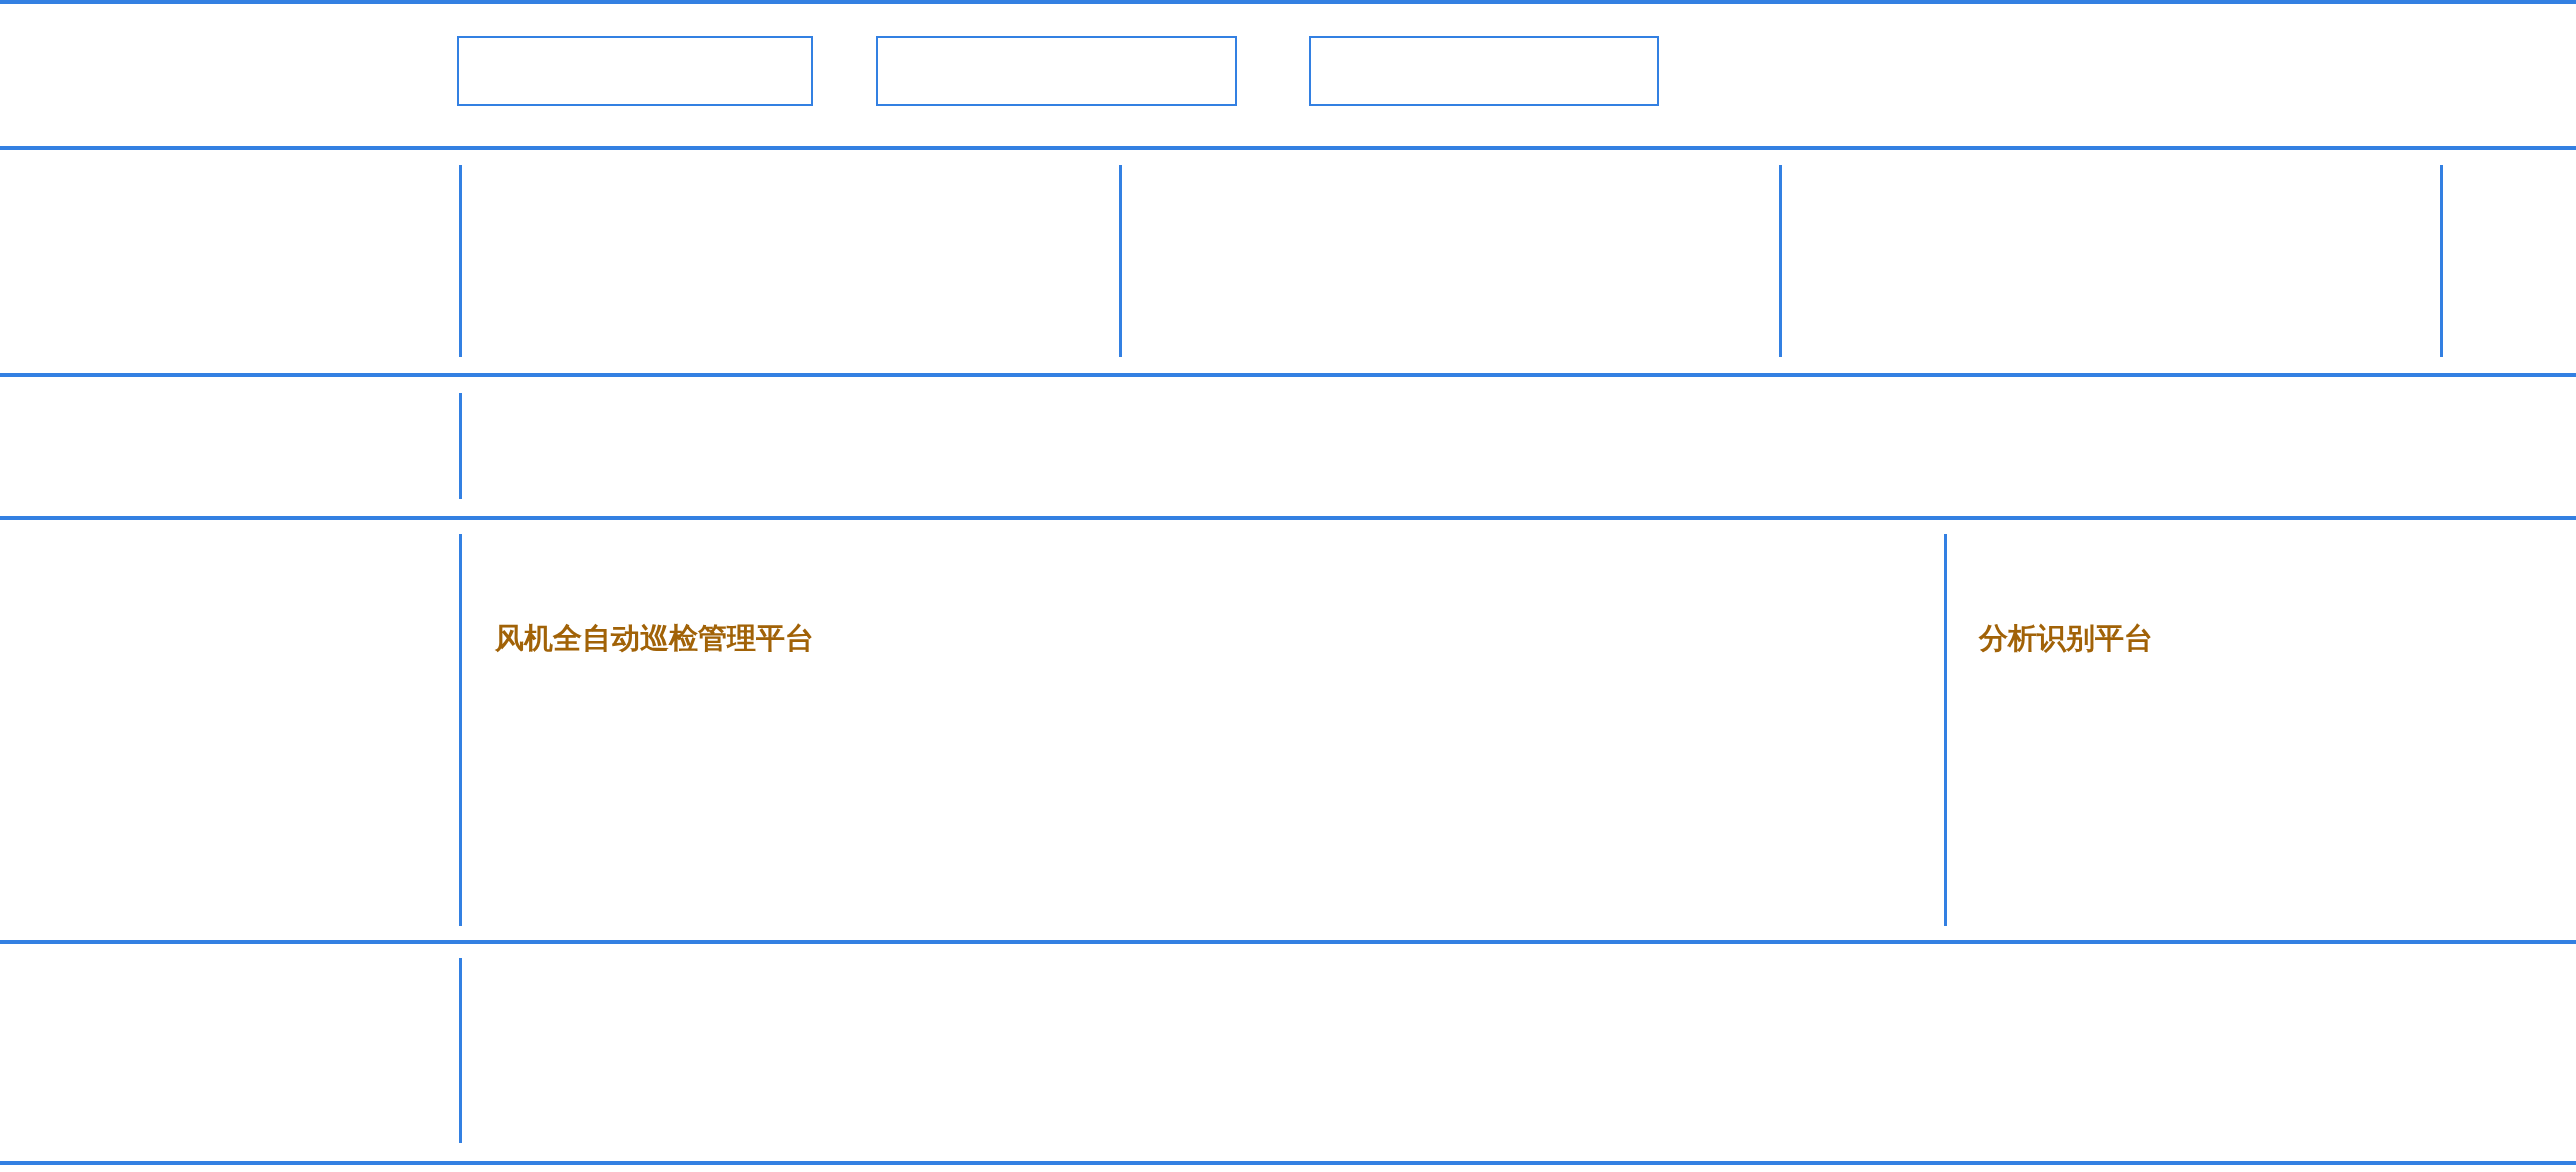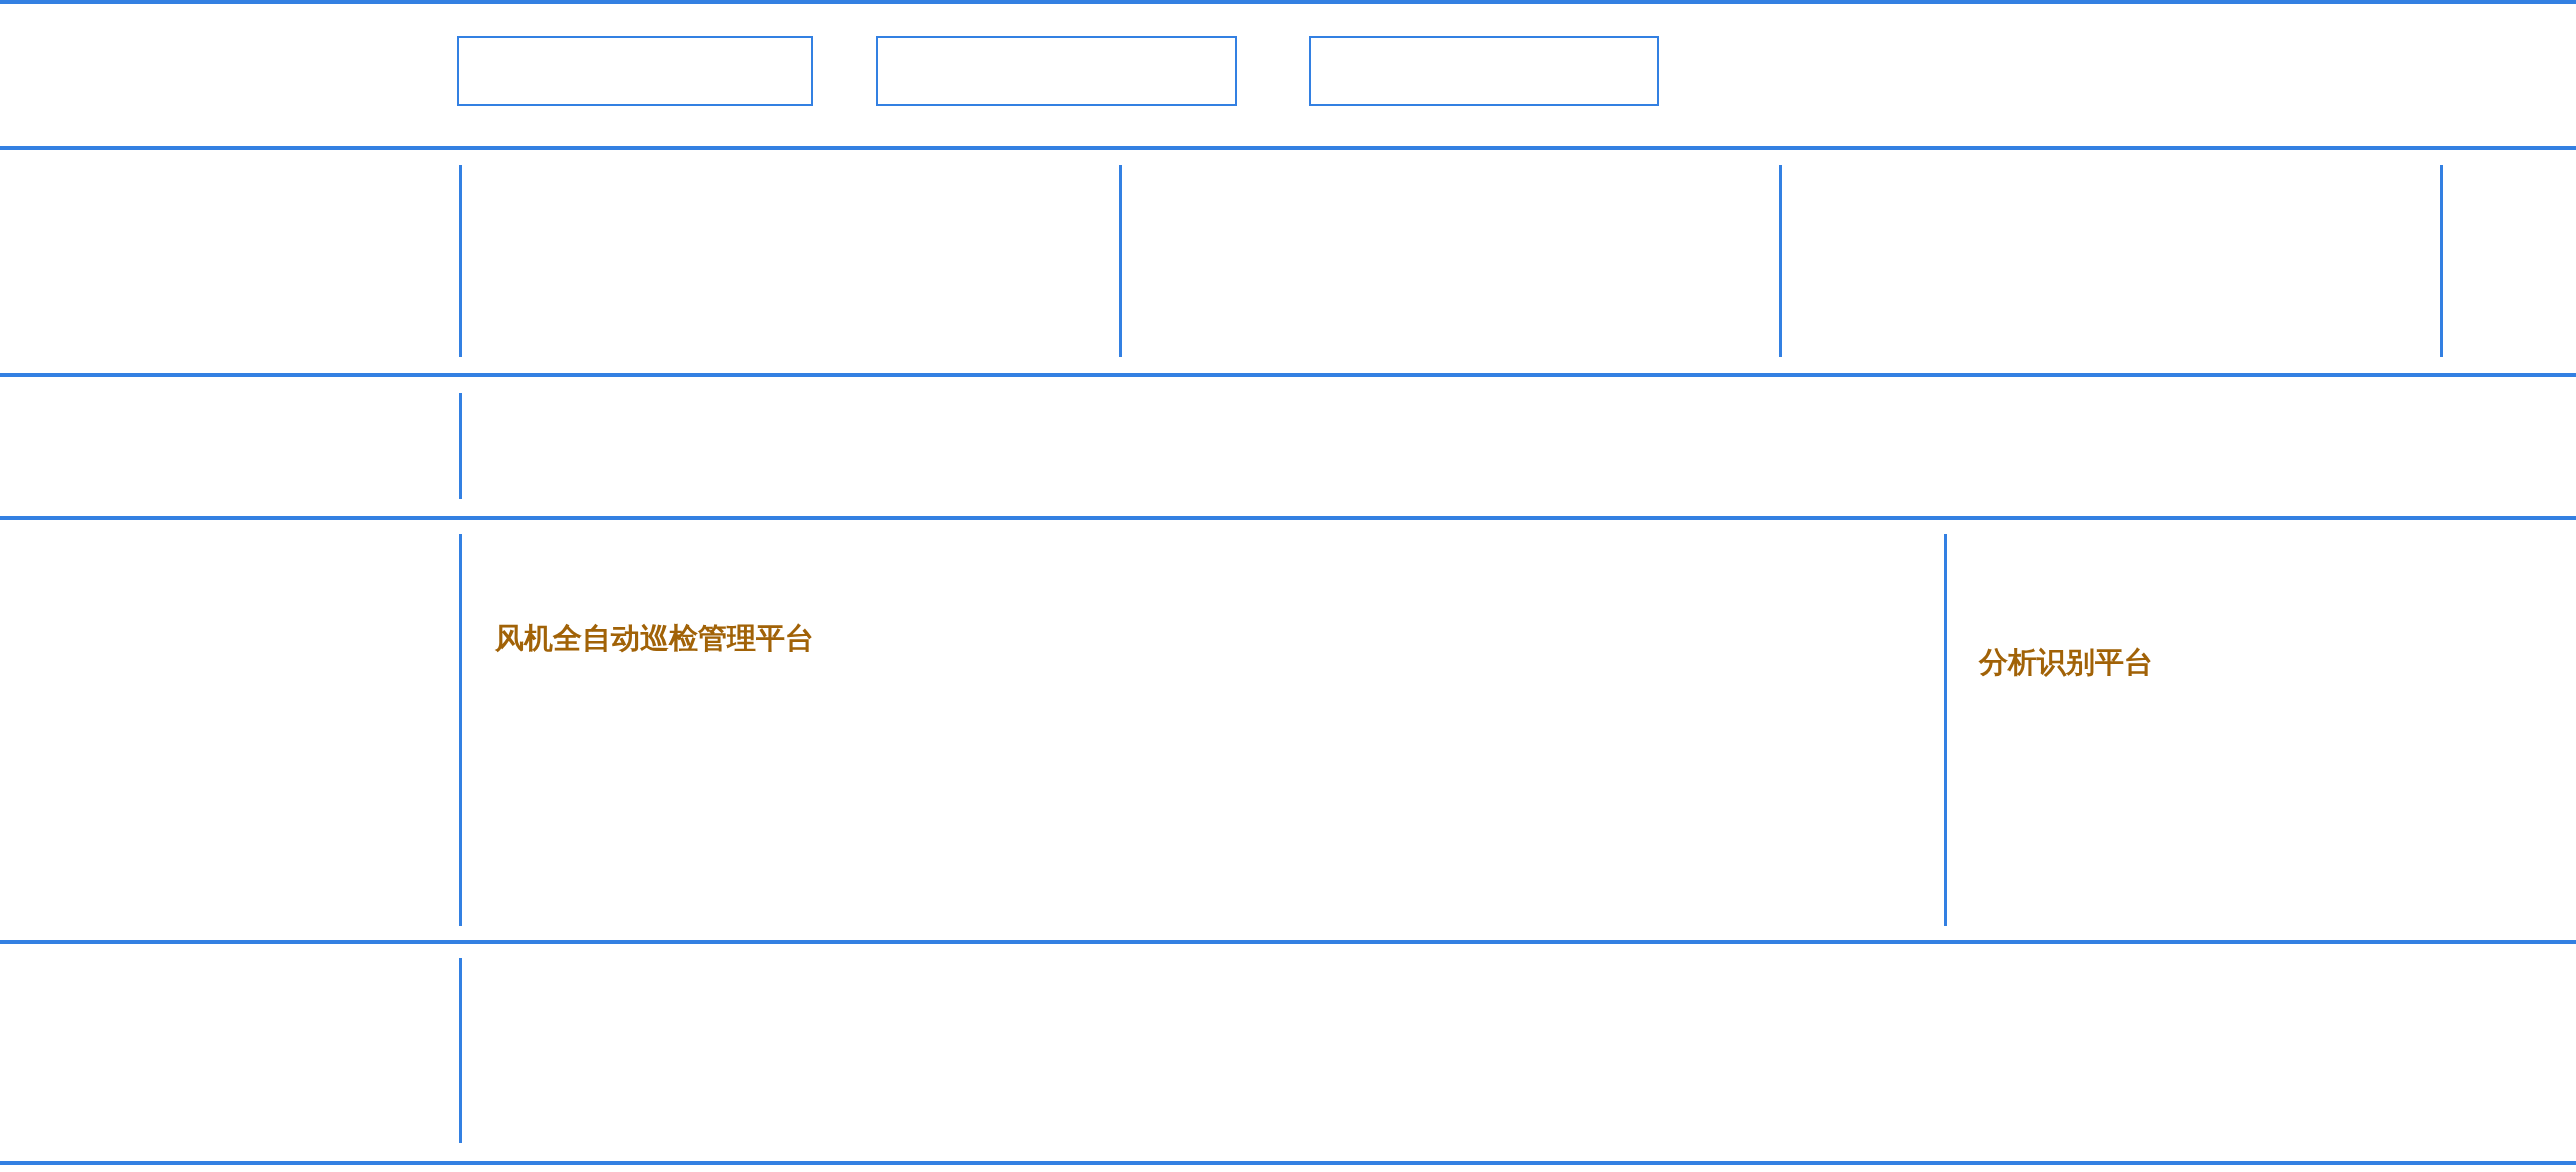--- a/index.html
+++ b/index.html
@@ -95,20 +95,20 @@
   <div class="cell" style="left:459px; top:375px; width:2547px; height:141px;"></div>
 
   <div class="vrule" style="left:459px;  top:534px; height:392px;"></div>
   <div class="vrule" style="left:1944px; top:534px; height:392px;"></div>
 
   <div class="cell" style="left:459px;  top:518px; width:1486px; height:422px;"></div>
   <div class="cell" style="left:1944px; top:518px; width:1061px; height:422px;"></div>
 
   <div class="section-title" style="left:495px; top:624px;">风机全自动巡检管理平台</div>
 
-  <div class="section-title" style="left:1979px; top:648px;">分析识别平台</div>
+  <div class="section-title" style="left:1979px; top:624px;">分析识别平台</div>
 
   <div class="vrule" style="left:459px; top:958px; height:185px;"></div>
 
   <div class="cell" style="left:459px; top:941px; width:2547px; height:221px;"></div>
 
 </div>
 
 
 </body></html>

